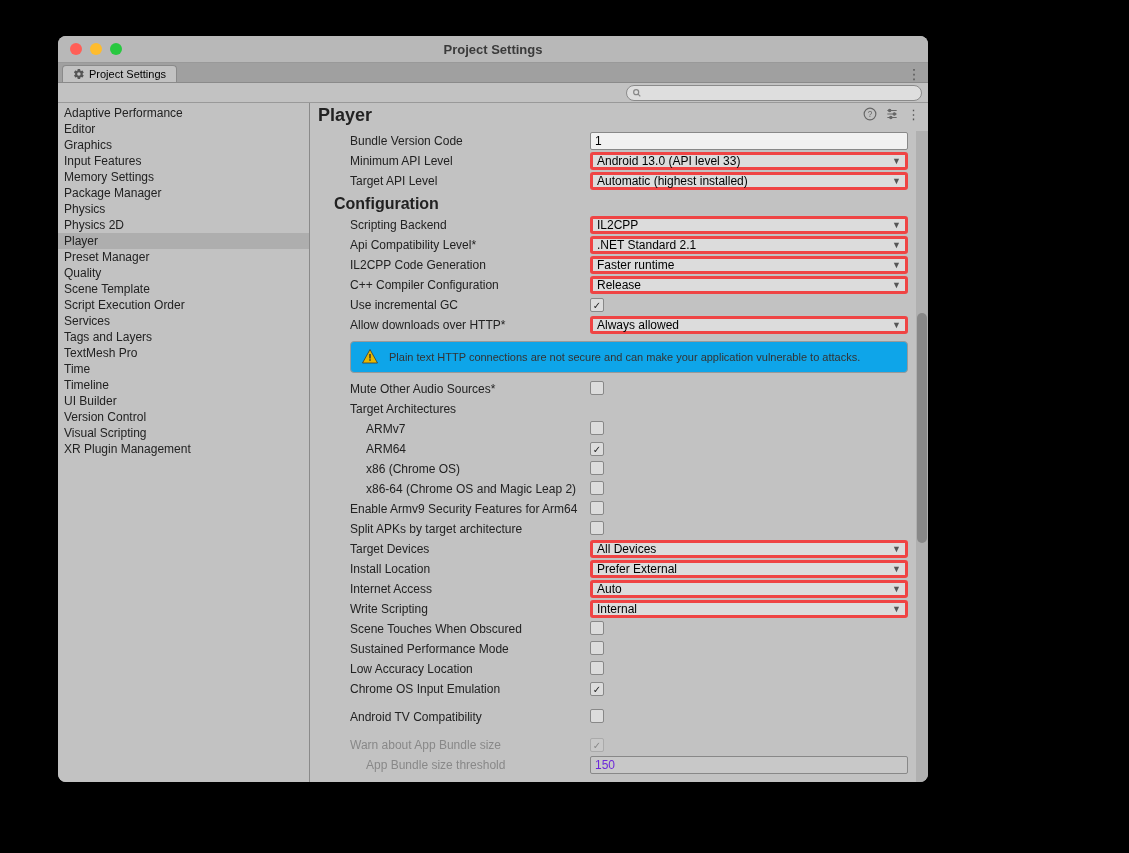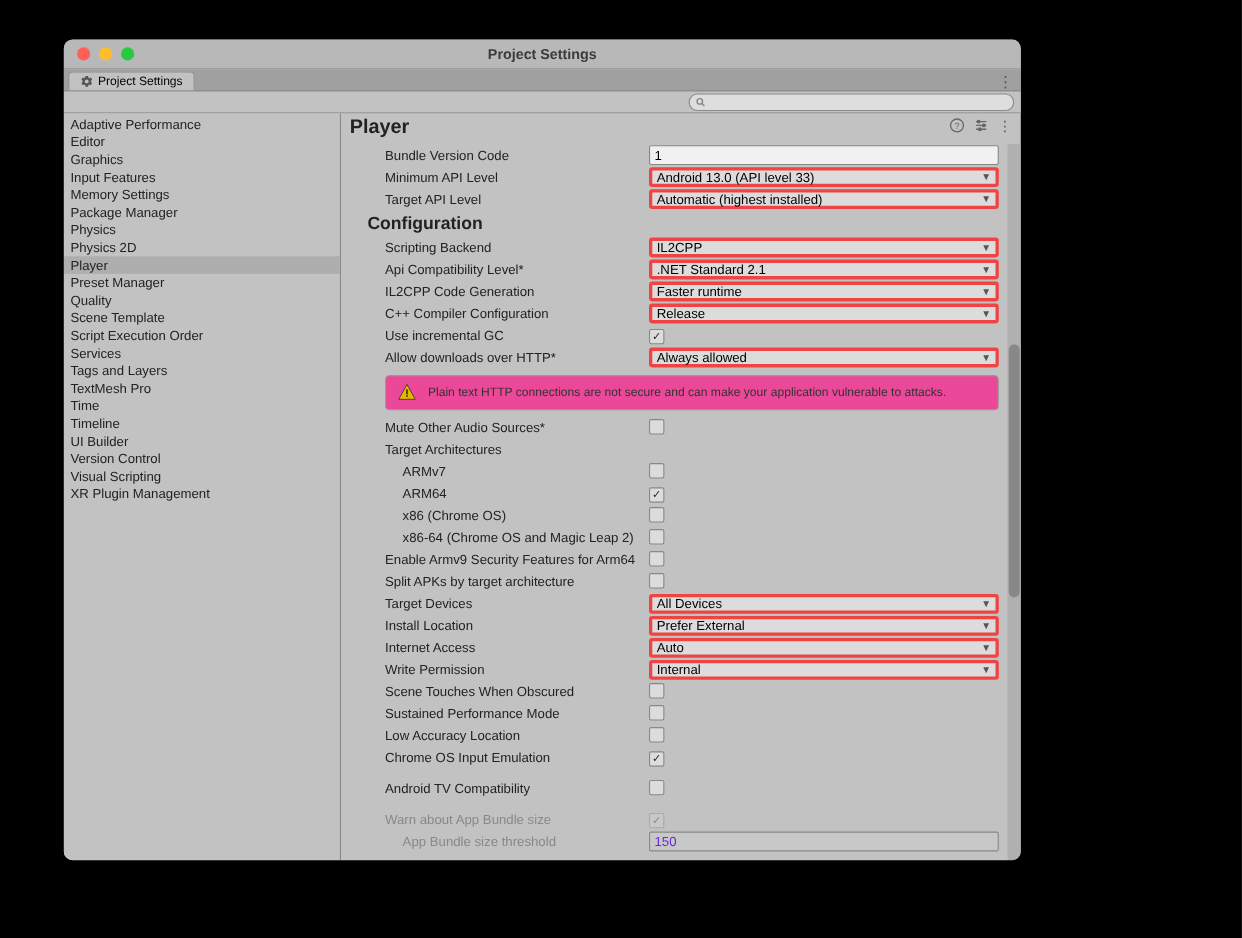--- a/index.html
+++ b/index.html
@@ -234,21 +234,21 @@
     border-radius: 2px;
     display: inline-flex;
     align-items: center;
     justify-content: center;
     font-size: 10px;
     color: #222;
   }
   .checkbox.disabled { background: #c8c8c8; color: #888; border-color: #aaa; }
   .infobox {
     margin: 6px 16px 6px 36px;
-    background: #ec4899;
+    background: #0ea5e9;
     border: 1px solid #999;
     border-radius: 4px;
     padding: 6px 10px;
     display: flex;
     align-items: center;
     gap: 10px;
     font-size: 11px;
     color: #333;
   }
   .warn-icon {
@@ -493,21 +493,21 @@
           <div class="label">Internet Access</div>
           <div class="field">
               <div class="dropdown">
                 <span>Auto</span>
                 <span class="dd-arrow">▼</span>
               </div>
             </div>
         </div>
 
         <div class="row">
-          <div class="label">Write Permission</div>
+          <div class="label">Write Scripting</div>
           <div class="field">
               <div class="dropdown">
                 <span>Internal</span>
                 <span class="dd-arrow">▼</span>
               </div>
             </div>
         </div>
 
         <div class="row">
           <div class="label">Scene Touches When Obscured</div>

